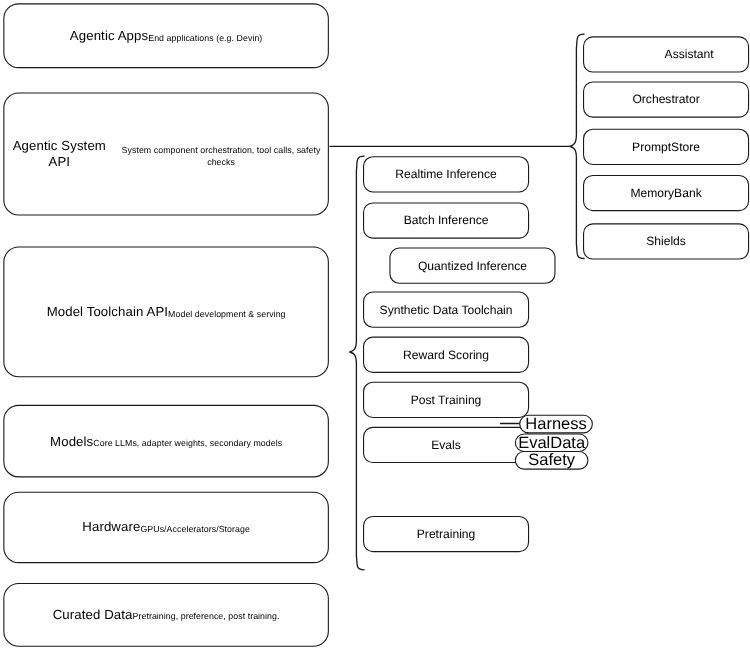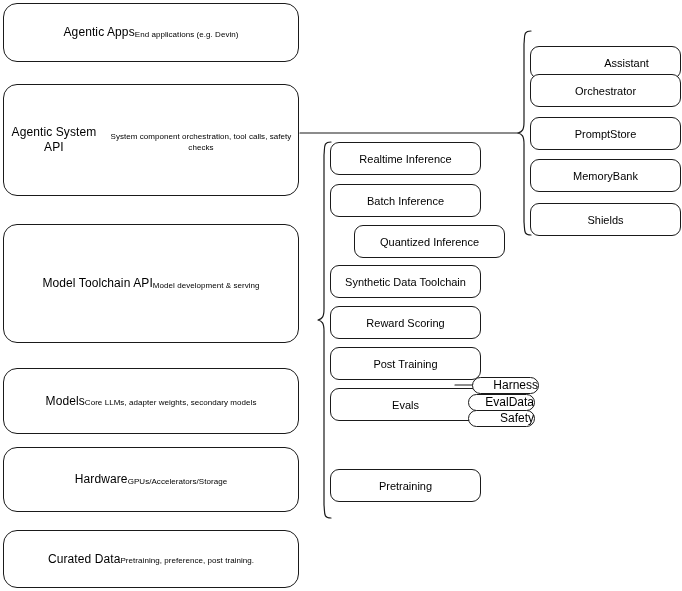--- a/index.html
+++ b/index.html
@@ -60,26 +60,25 @@
     left: 330px;
     width: 151px;
   }
   .right {
     left: 530px;
     width: 151px;
   }
   
   .tag {
     border-radius: 11px;
-    font-size: 12px;
+    font-size: 15px;
     line-height: 13px;
     height: 17px;
     width: 67px;
     z-index: 5;
-    justify-content: flex-end;
   }
   svg.lines {
     position: absolute;
     left: 0; top: 0;
     width: 682px;
     height: 591px;
     pointer-events: none;
     overflow: visible;
   }
   svg.lines path, svg.lines line {
@@ -177,21 +176,21 @@
   <div class="node tag" style="left:472px;top:377px;">
     <span>Harness</span>
   </div>
   <div class="node tag" style="left:468px;top:394px;">
     <span>EvalData</span>
   </div>
   <div class="node tag" style="left:468px;top:410px;">
     <span>Safety</span>
   </div>
 
-  <div class="node pill right" style="top:46px;padding-left:42px;">
+  <div class="node pill right" style="top:33px;padding-left:42px;">
     <span>Assistant</span>
   </div>
   <div class="node pill right" style="top:74px;">
     <span>Orchestrator</span>
   </div>
   <div class="node pill right" style="top:117px;">
     <span>PromptStore</span>
   </div>
   <div class="node pill right" style="top:159px;">
     <span>MemoryBank</span>

